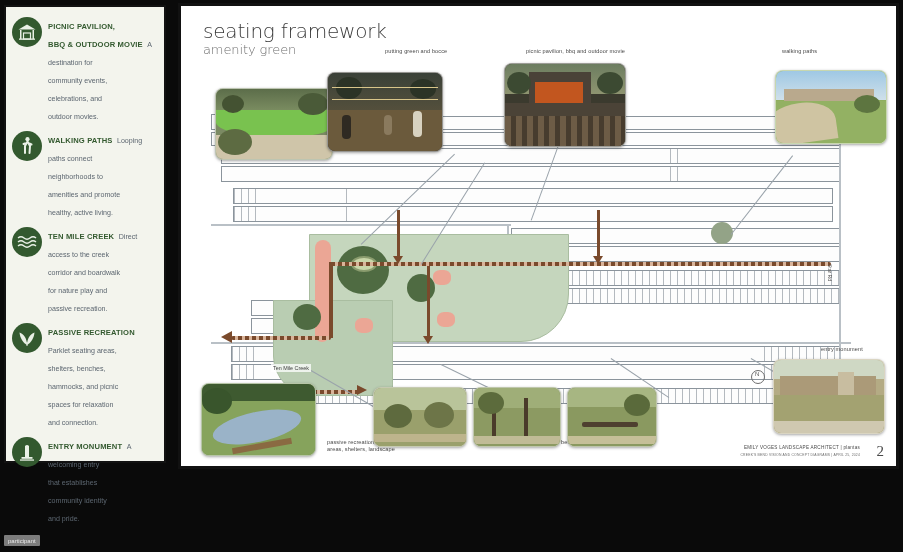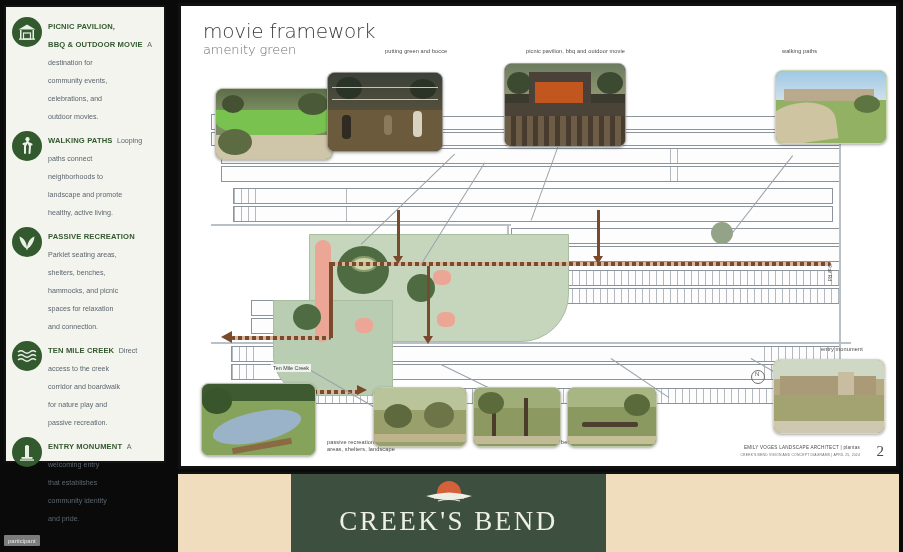--- a/index.html
+++ b/index.html
@@ -170,22 +170,39 @@
       <span class="amen-ic">
         <svg width="22" height="22" viewBox="0 0 22 22">
           <circle cx="11.5" cy="4.2" r="2.1" fill="#e9f0e6"></circle>
           <path d="M11.5 6.6 L9 11 L9 18 M11.5 6.6 L14 11 L13.5 18 M7.5 9 L11.5 7.5 L15.5 9.5" stroke="#e9f0e6" stroke-width="2" fill="none" stroke-linecap="round"></path>
         </svg>
       </span>
       <span class="amen-txt">
         <span class="amen-title">WALKING PATHS</span>
         <span class="amen-desc">Looping paths connect
 neighborhoods to
-landscape and promote
+amenities and promote
 healthy, active living.</span>
+      </span>
+    </div>
+
+    <div class="amen">
+      <span class="amen-ic">
+        <svg width="22" height="22" viewBox="0 0 22 22">
+          <path d="M2 7 q3 -2.4 6 0 t6 0 t6 0" stroke="#e9f0e6" stroke-width="1.5" fill="none"></path>
+          <path d="M2 11 q3 -2.4 6 0 t6 0 t6 0" stroke="#e9f0e6" stroke-width="1.5" fill="none"></path>
+          <path d="M2 15 q3 -2.4 6 0 t6 0 t6 0" stroke="#e9f0e6" stroke-width="1.5" fill="none"></path>
+        </svg>
+      </span>
+      <span class="amen-txt">
+        <span class="amen-title">TEN MILE CREEK</span>
+        <span class="amen-desc">Direct access to the creek
+corridor and boardwalk
+for nature play and
+passive recreation.</span>
       </span>
     </div>
 
     <div class="amen">
       <span class="amen-ic">
         <svg width="22" height="22" viewBox="0 0 22 22">
           <path d="M11 18 C11 12 8 7 3.5 5.5 C4 11 7 16 11 18 Z" fill="#e9f0e6"></path>
           <path d="M11 18 C11 12 14 7 18.5 5.5 C18 11 15 16 11 18 Z" fill="#e9f0e6"></path>
           <rect x="10.5" y="15" width="1" height="4" fill="#e9f0e6"></rect>
         </svg>
@@ -196,56 +213,39 @@
 shelters, benches,
 hammocks, and picnic
 spaces for relaxation
 and connection.</span>
       </span>
     </div>
 
     <div class="amen">
       <span class="amen-ic">
         <svg width="22" height="22" viewBox="0 0 22 22">
-          <path d="M2 7 q3 -2.4 6 0 t6 0 t6 0" stroke="#e9f0e6" stroke-width="1.5" fill="none"></path>
-          <path d="M2 11 q3 -2.4 6 0 t6 0 t6 0" stroke="#e9f0e6" stroke-width="1.5" fill="none"></path>
-          <path d="M2 15 q3 -2.4 6 0 t6 0 t6 0" stroke="#e9f0e6" stroke-width="1.5" fill="none"></path>
-        </svg>
-      </span>
-      <span class="amen-txt">
-        <span class="amen-title">TEN MILE CREEK</span>
-        <span class="amen-desc">Direct access to the creek
-corridor and boardwalk
-for nature play and
-passive recreation.</span>
-      </span>
-    </div>
-
-    <div class="amen">
-      <span class="amen-ic">
-        <svg width="22" height="22" viewBox="0 0 22 22">
           <path d="M9 5 q2 -2.2 4 0 L13 16 L9 16 Z" fill="#e9f0e6"></path>
           <rect x="5.5" y="16" width="11" height="1.8" fill="#e9f0e6"></rect>
           <rect x="4" y="18.4" width="14" height="1.3" fill="#e9f0e6"></rect>
         </svg>
       </span>
       <span class="amen-txt">
         <span class="amen-title">ENTRY MONUMENT</span>
         <span class="amen-desc">A welcoming entry
 that establishes
 community identity
 and pride.</span>
       </span>
     </div>
   </div>
 
   <div id="slide">
    <div id="slide-inner">
 
-    <div class="ttl-main">movie framework</div>
+    <div class="ttl-main">seating framework</div>
     <div class="ttl-sub">amenity green</div>
 
     <div id="plan">
 
       <div class="lotband" style="left:10px;  top:34px;  width:620px; height:16px;"></div>
       <div class="lotband" style="left:10px;  top:52px;  width:620px; height:16px;"></div>
       <div class="lotband" style="left:22px;  top:74px;  width:600px; height:16px;"></div>
       <div class="lotband" style="left:22px;  top:92px;  width:600px; height:16px;"></div>
       <div class="lotband" style="left:300px; top:114px; width:330px; height:16px;"></div>
       <div class="lotband" style="left:300px; top:132px; width:330px; height:16px;"></div>
@@ -416,29 +416,16 @@
       <div class="grd" style="height:52%; background:#a3a271;"></div>
       <div style="position:absolute;left:0;bottom:0;width:100%;height:12px;background:#cfc8b0;"></div>
     </div>
 
     <div class="credit1">EMILY VOGES LANDSCAPE ARCHITECT  |  plantas</div>
     <div class="credit2">CREEK'S BEND VISION AND CONCEPT DIAGRAMS  |  APRIL 25, 2024</div>
     <div class="pageno">2</div>
    </div>
   </div>
 
-  <div id="banner">
-    <div id="banner-logo">
-      <span id="brandmark">
-        <svg width="58" height="24" viewBox="0 0 58 24">
-          <path d="M17 13 a12 12 0 0 1 24 0 Z" fill="#d4613a"></path>
-          <path d="M6 16 q23 -7 46 0 q-23 8 -46 0 Z" fill="#eef0e6"></path>
-          <path d="M14 18 q15 -4 30 0" stroke="#eef0e6" stroke-width="1.3" fill="none"></path>
-          <path d="M18 21 q11 -3 22 0" stroke="#eef0e6" stroke-width="1.1" fill="none"></path>
-        </svg>
-      </span>
-      <span id="brandname">CREEK'S BEND</span>
-    </div>
-  </div>
 
   <div id="chip">participant</div>
 
 </div>
 
 </body></html>

